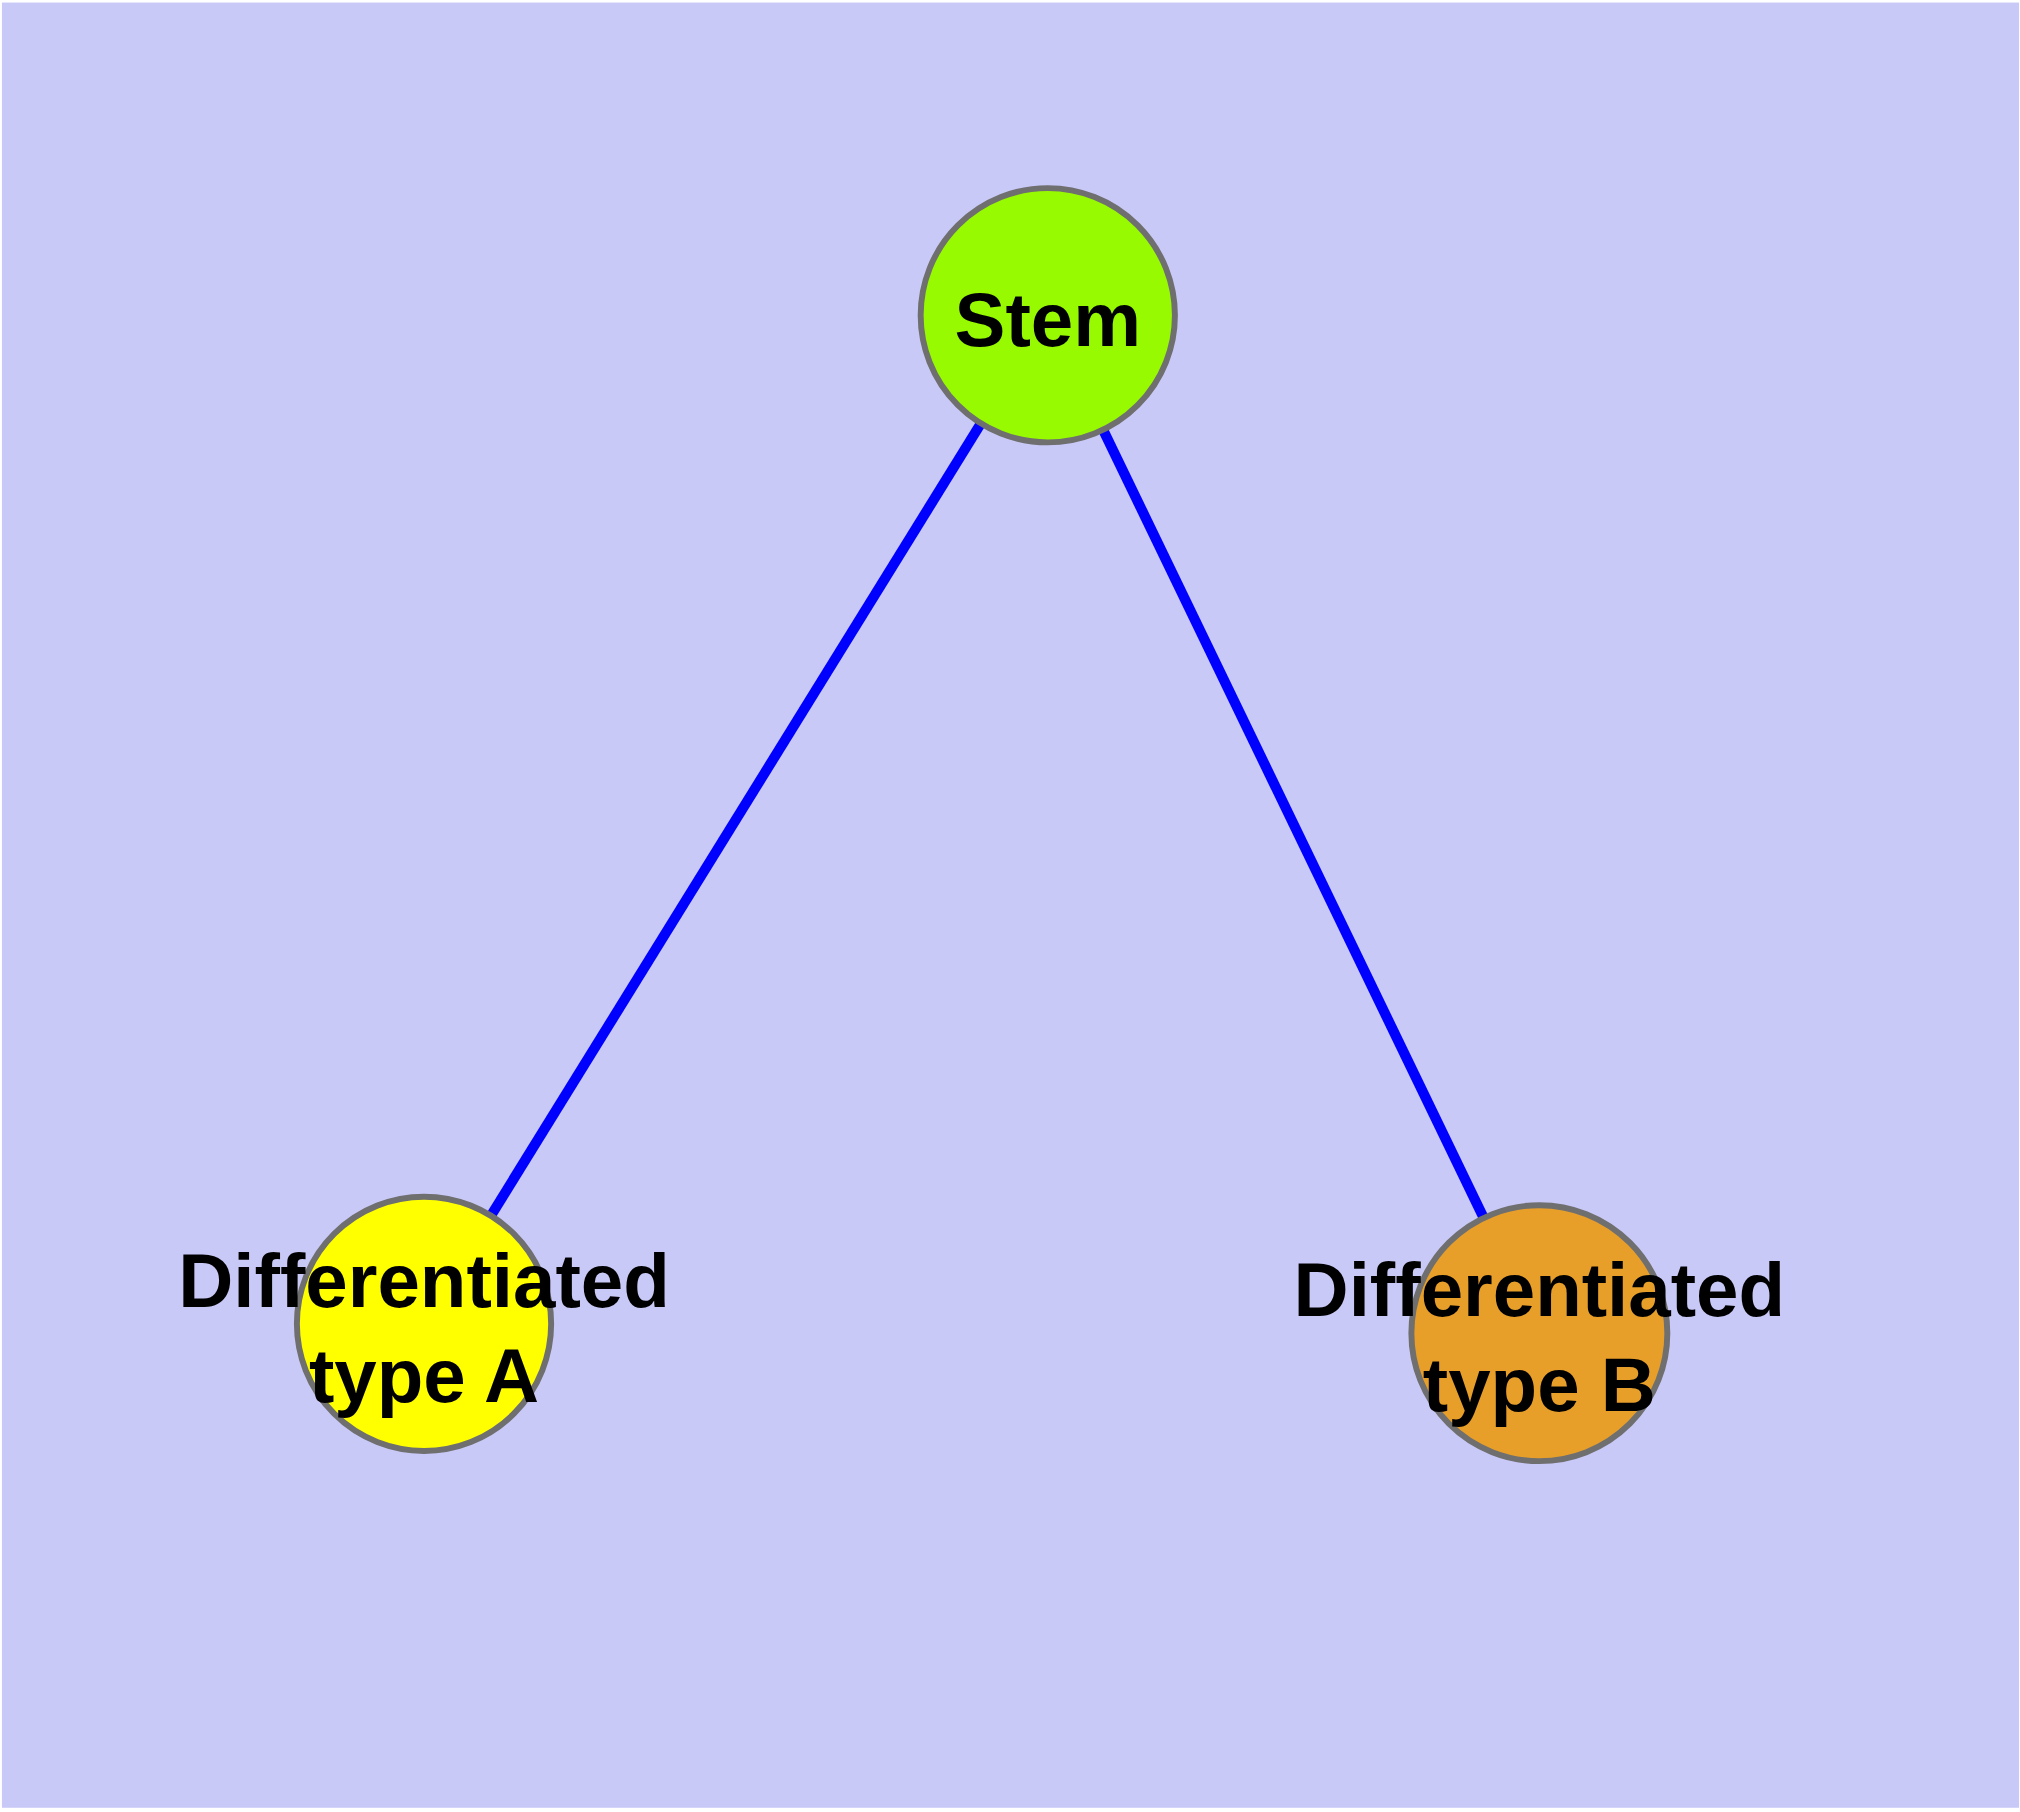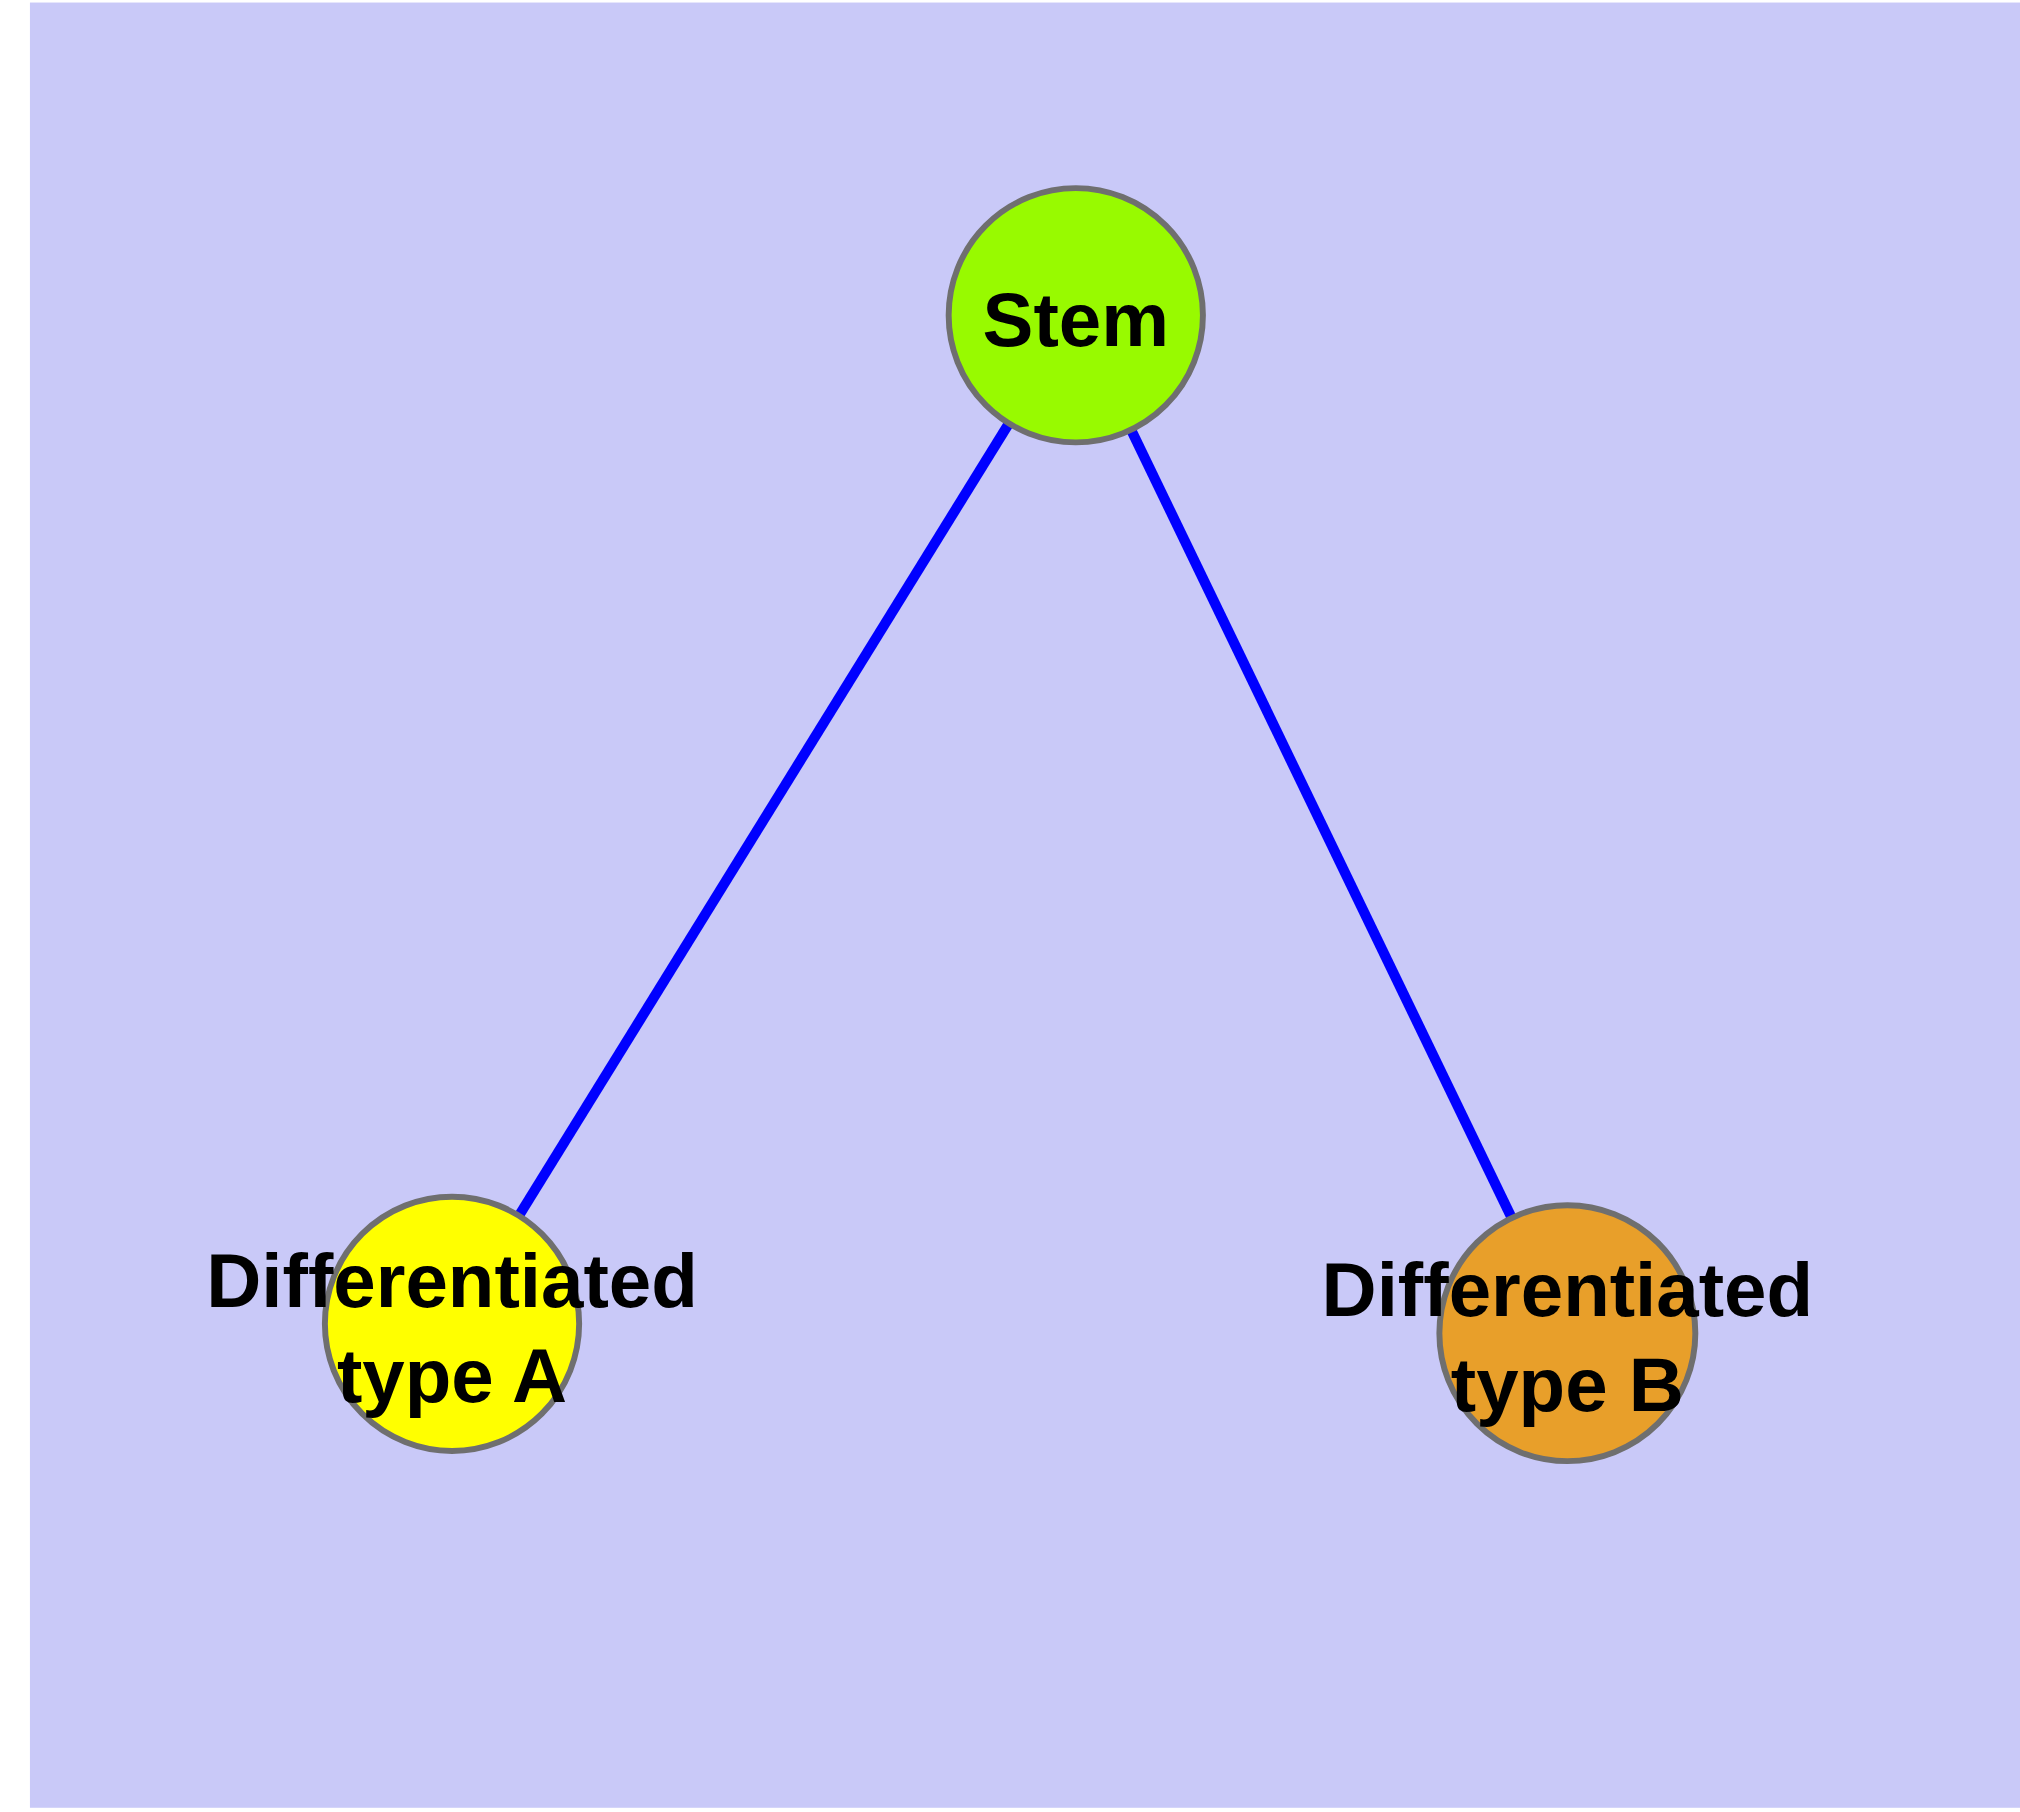--- a/index.html
+++ b/index.html
@@ -8,21 +8,20 @@
     background: #ffffff;
     width: 2021px;
     height: 1812px;
     overflow: hidden;
     font-family: "Liberation Sans", sans-serif;
   }
   #stage {
     position: relative;
     width: 1897px;
     height: 1812px;
-    margin-left: 28px;
   }
   svg {
     display: block;
   }
   .node-label {
     font-family: "Liberation Sans", sans-serif;
     font-weight: bold;
   }
 </style>
 </head>

